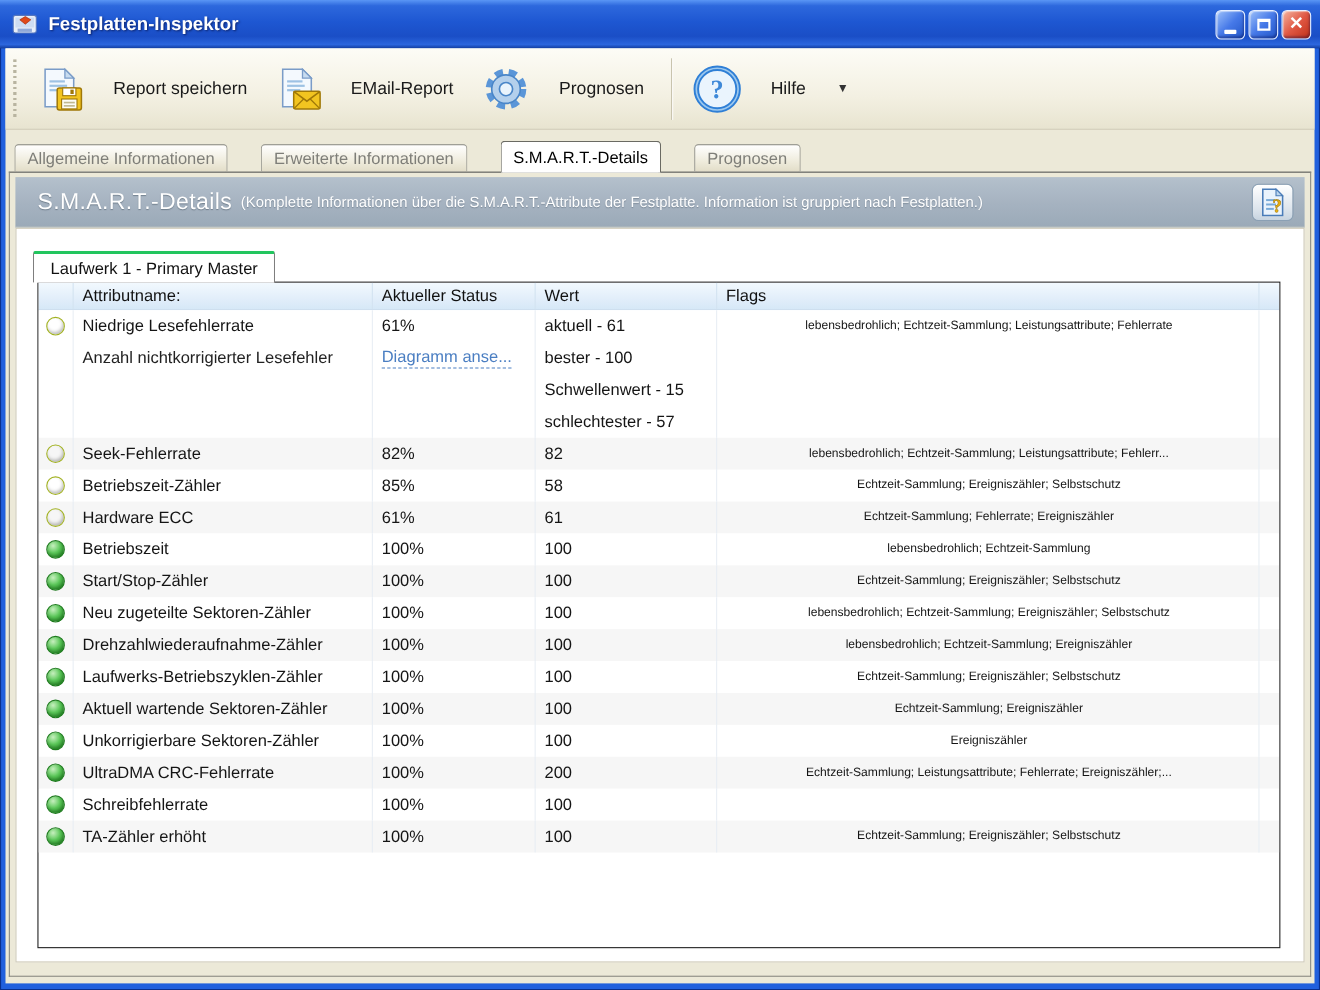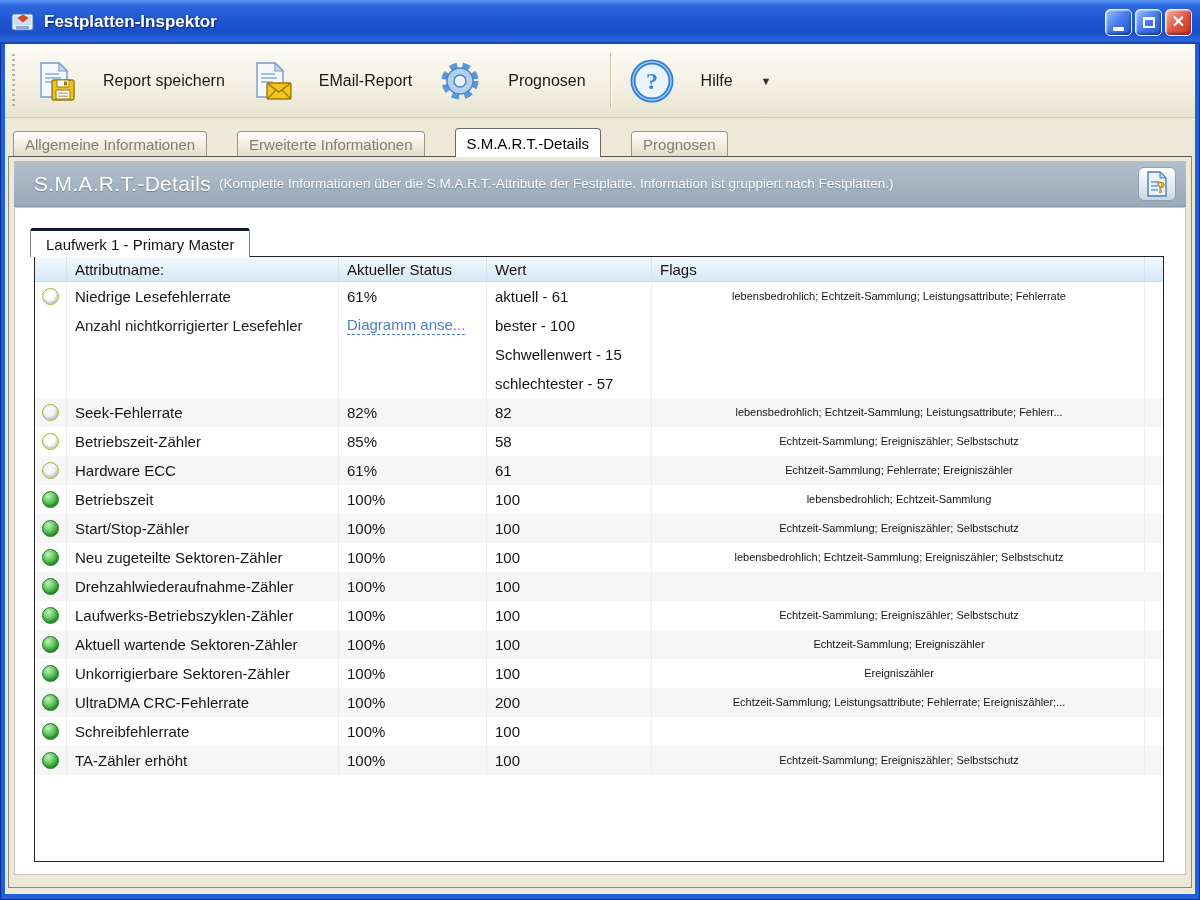--- a/index.html
+++ b/index.html
@@ -116,21 +116,21 @@
     position:absolute; top:50px; left:5px; right:5px; bottom:12px;
     background:#fff; border:1px solid #cdc9b6;
   }
 
   
   .drive-tab {
     position:absolute; top:20px; left:15px; height:29px;
     padding:2px 15px;
     background:#fff;
     border:1px solid #7e7e7e; border-bottom:none;
-    border-top:3px solid #0f172a;
+    border-top:3px solid #22c55e;
     border-radius:3px 3px 0 0;
     display:flex; align-items:center;
     font-size:15px; color:#111;
     z-index:4; cursor:pointer;
   }
 
   
   .listview {
     position:absolute; top:48px; left:19px; right:21px; bottom:12px;
     background:#fff; border:1px solid #222;
@@ -427,20 +427,21 @@
                 </div>
                 <div class="cell c-name">
                   <div class="attr-name">Drehzahlwiederaufnahme-Zähler</div>
                 </div>
                 <div class="cell c-status">
                   <div class="cur">100%</div>
                 </div>
                 <div class="cell c-wert">
                   <div class="wert-line">100</div>
                 </div>
+                <div class="cell c-flags">lebensbedrohlich; Echtzeit-Sammlung; Ereigniszähler</div>
                 <div class="cell c-end"></div>
               </div>
               <div class="lv-grid trow simple">
                 <div class="cell c-icon">
                   <span class="dot green"></span>
                 </div>
                 <div class="cell c-name">
                   <div class="attr-name">Laufwerks-Betriebszyklen-Zähler</div>
                 </div>
                 <div class="cell c-status">

